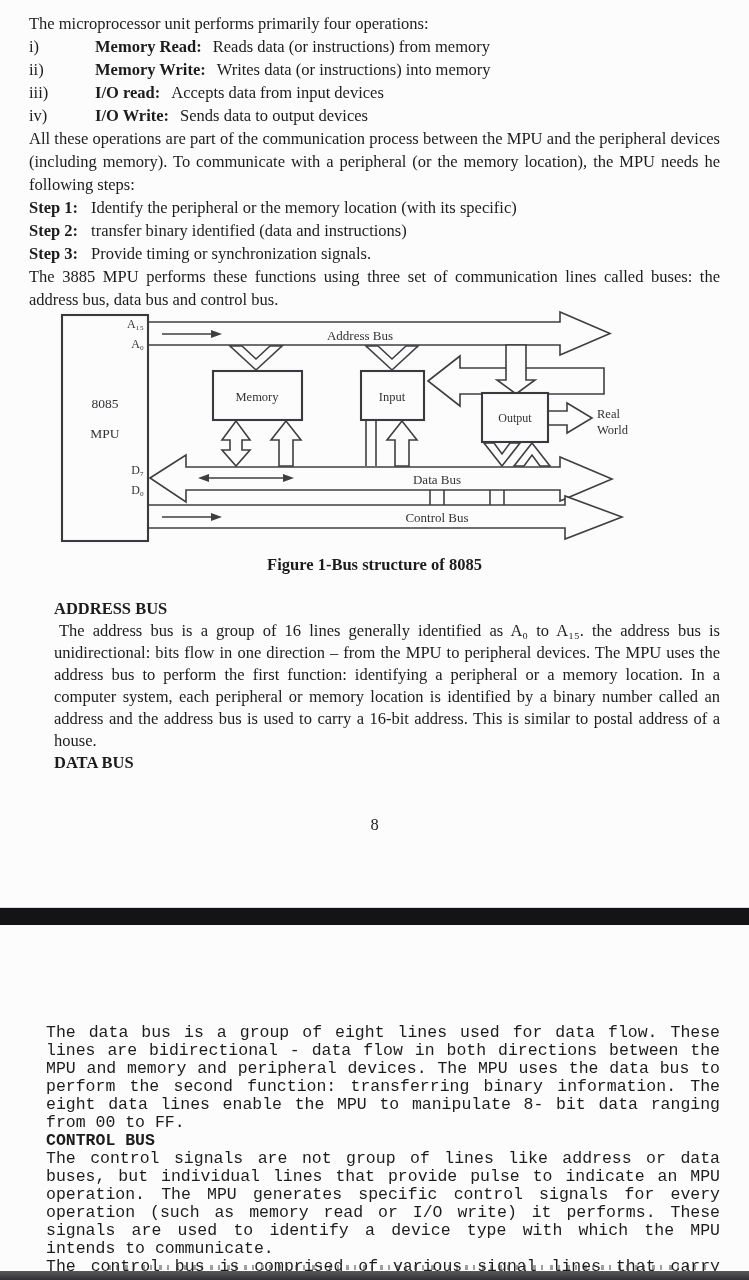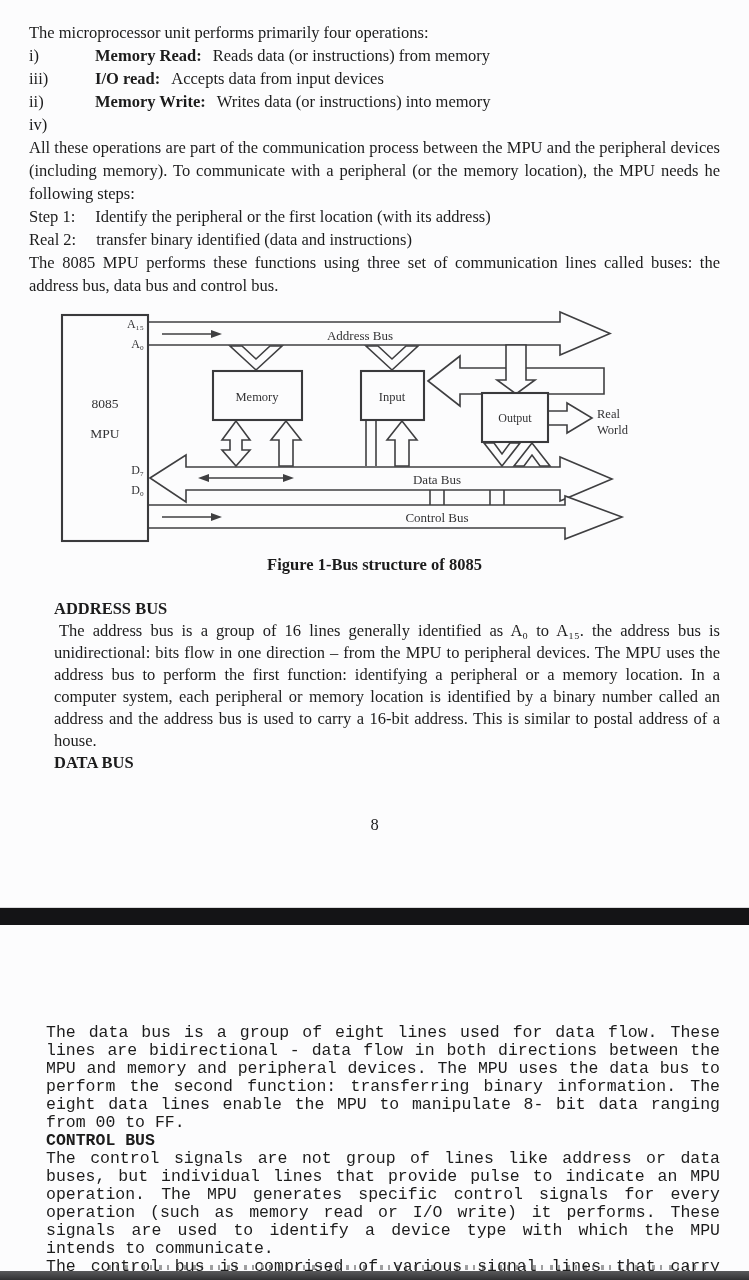--- a/index.html
+++ b/index.html
@@ -7,25 +7,25 @@
     width:749px;height:1280px;position:relative;overflow:hidden;
     background:#fcfcfd;color:#1c1c1c;
     font-family:"Liberation Serif","DejaVu Serif",serif;
     font-size:16.5px;line-height:23px;
   }
   .abs{position:absolute;}
   p{margin:0;}
   .just{text-align:justify;}
   b,.bold{font-weight:bold;}
   
-  #block-top{top:21px;left:29px;right:29px;}
+  #block-top{top:12px;left:29px;right:29px;}
   .op-row{display:flex;}
   .op-marker{width:66px;flex:0 0 66px;}
   .op-term{font-weight:bold;margin-right:11px;white-space:nowrap;}
-  .step-label{font-weight:normal;margin-right:20px;}
+  .step-label{font-weight:bold;margin-right:13px;}
   
   #diagram{top:308px;left:0;width:749px;height:246px;}
   #diagram svg{display:block;}
   .dln{stroke:#3f3f41;stroke-width:1.6;fill:none;}
   .dshape{stroke:#3f3f41;stroke-width:1.6;fill:#fcfcfd;stroke-linejoin:miter;}
   .dbox{stroke:#3a3a3c;stroke-width:2.1;fill:#fcfcfd;}
   .dtext{font-family:"Liberation Serif","DejaVu Serif",serif;fill:#333335;}
   .dthin{stroke:#3f3f41;stroke-width:1.3;fill:none;}
   .dhead{fill:#3f3f41;stroke:none;}
   
@@ -43,37 +43,39 @@
 <body>
 
 <div id="block-top" class="abs">
   <p>The microprocessor unit performs primarily four operations:</p>
 
   <div class="op-row">
     <span class="op-marker">i)</span>
     <p><span class="op-term">Memory Read:</span><span>Reads data (or instructions) from memory</span></p>
   </div>
   <div class="op-row">
+    <span class="op-marker">ii)</span>
+    <p><span class="op-term">Memory Write:</span><span>Writes data (or instructions) into memory</span></p>
+  </div>
+  <div class="op-row">
     <span class="op-marker">iii)</span>
     <p><span class="op-term">I/O read:</span><span>Accepts data from input devices</span></p>
   </div>
   <div class="op-row">
-    <span class="op-marker">ii)</span>
-    <p><span class="op-term">Memory Write:</span><span>Writes data (or instructions) into memory</span></p>
-  </div>
-  <div class="op-row">
     <span class="op-marker">iv)</span>
+    <p><span class="op-term">I/O Write:</span><span>Sends data to output devices</span></p>
   </div>
 
   <p class="just">All these operations are part of the communication process between the MPU and the peripheral devices (including memory). To communicate with a peripheral (or the memory location), the MPU needs he following steps:</p>
 
-  <p><span class="step-label">Step 1:</span><span>Identify the peripheral or the first location (with its address)</span></p>
-  <p><span class="step-label">Real 2:</span><span>transfer binary identified (data and instructions)</span></p>
+  <p><span class="step-label">Step 1:</span><span>Identify the peripheral or the memory location (with its specific)</span></p>
+  <p><span class="step-label">Step 2:</span><span>transfer binary identified (data and instructions)</span></p>
+  <p><span class="step-label">Step 3:</span><span>Provide timing or synchronization signals.</span></p>
 
-  <p class="just">The 8085 MPU performs these functions using three set of communication lines called buses: the address bus, data bus and control bus.</p>
+  <p class="just">The 3885 MPU performs these functions using three set of communication lines called buses: the address bus, data bus and control bus.</p>
 </div>
 
 <div id="diagram" class="abs">
   <svg width="749" height="246" viewBox="0 0 749 246">
 
     <path class="dshape" d="M148,14 H560 V4 L610,25.5 L560,47 V37 H148 Z"></path>
 
     <path class="dshape" d="M256,62 L230,38 L242,38 L256,51 L270,38 L282,38 Z"></path>
     <path class="dshape" d="M392,62 L366,38 L378,38 L392,51 L406,38 L418,38 Z"></path>
 

